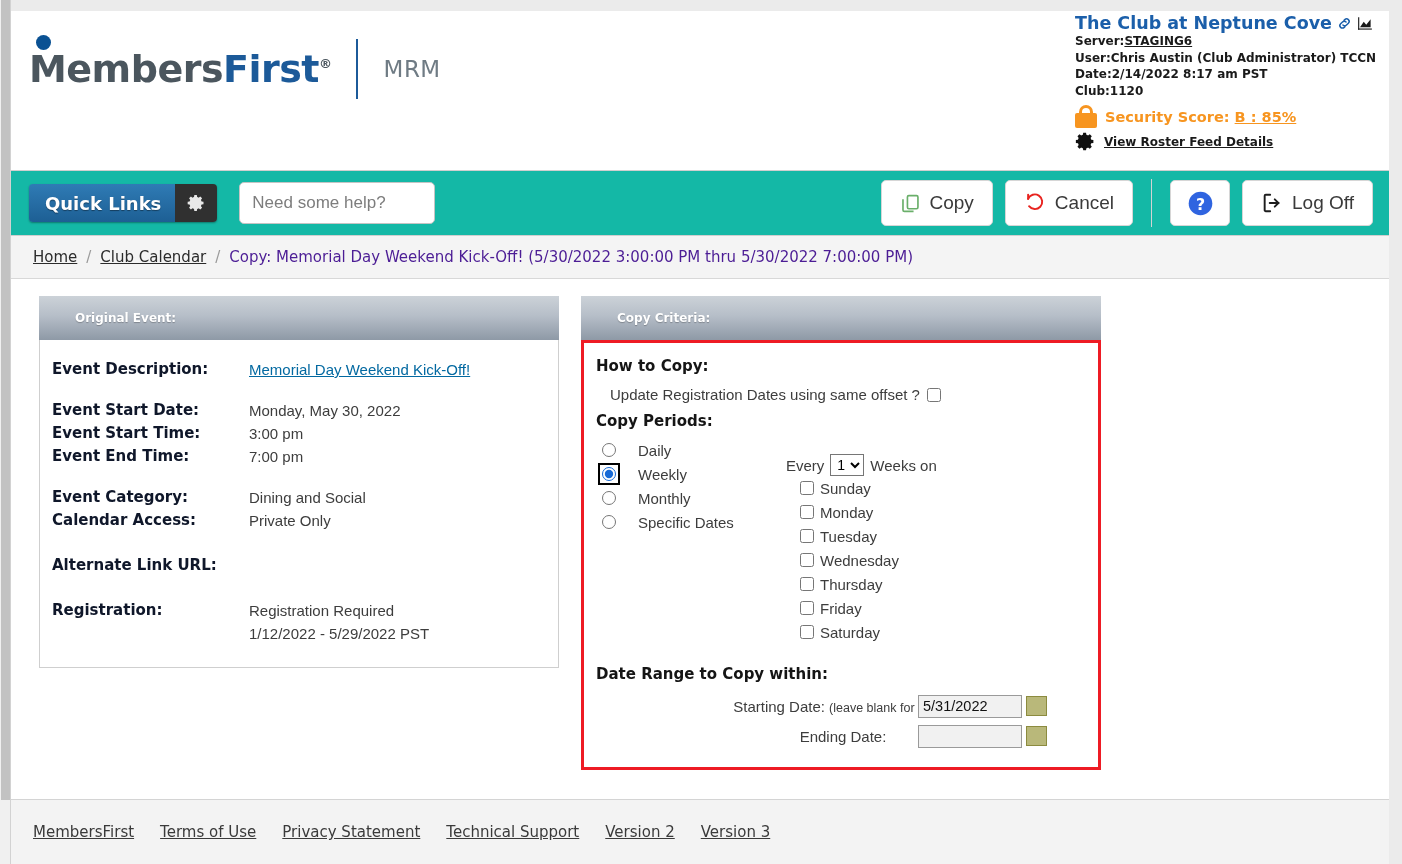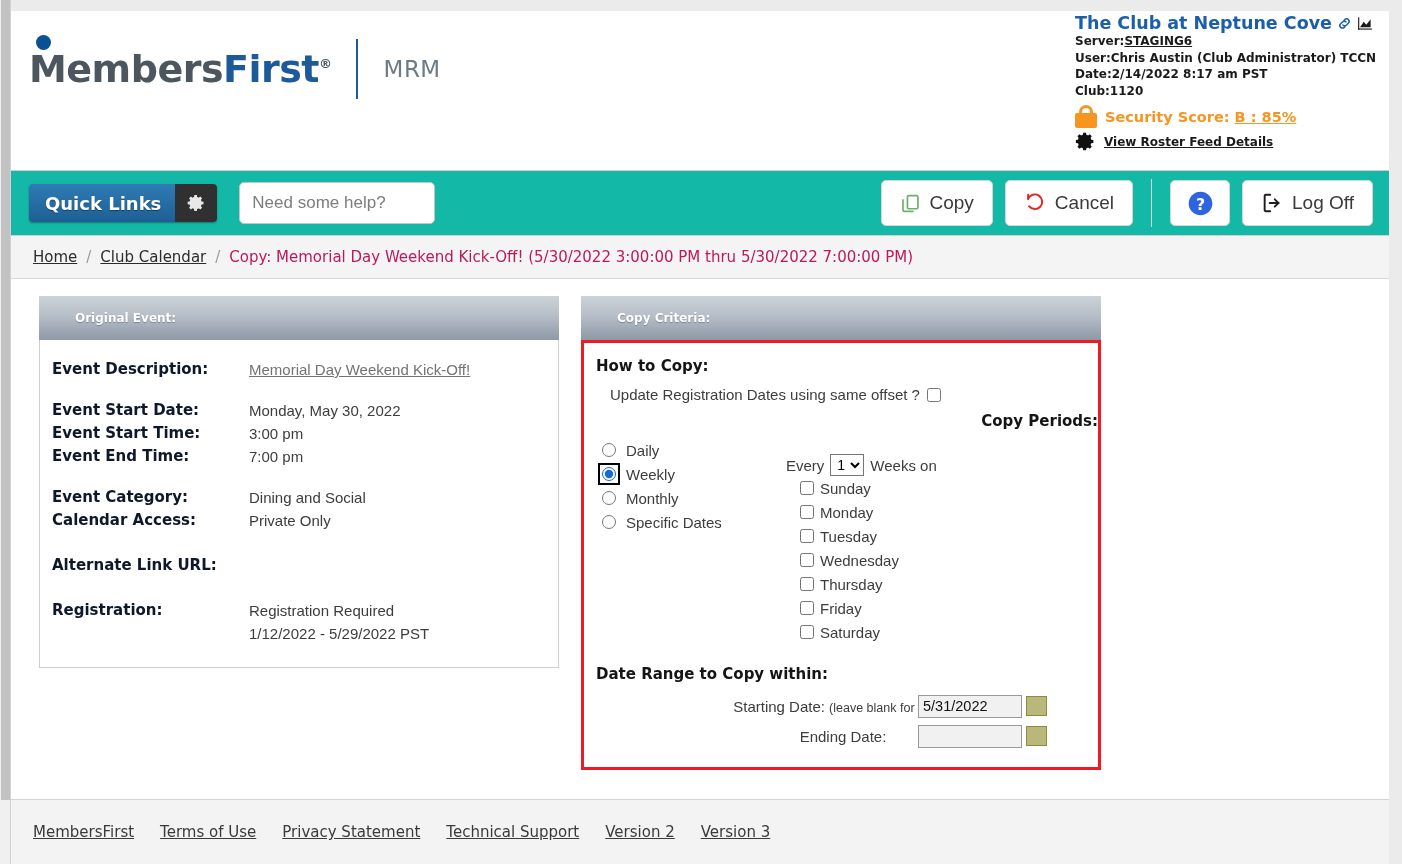--- a/index.html
+++ b/index.html
@@ -156,21 +156,21 @@
 
   
   .breadcrumb {
     height: 43px; background: #f4f4f4; border-bottom: 1px solid #d8d8d8;
     display: flex; align-items: center; padding-left: 22px;
     font-size: 15px; color: #333;
     font-family: "DejaVu Sans", sans-serif;
   }
   .breadcrumb a { color: #2b2b2b; text-decoration: underline; }
   .breadcrumb .sep { color: #9a9a9a; margin: 0 9px; }
-  .breadcrumb .current { color: #be185d; }
+  .breadcrumb .current { color: #4c1d95; }
 
   
   .main {
     position: relative; height: 524px; background: #fff;
     padding: 17px 0 0 0;
   }
   .panel-head {
     height: 44px;
     background: linear-gradient(180deg, #ccd2d8 0%, #b6bec8 45%, #8e99a6 100%);
     color: #fff; font-weight: bold; font-size: 12px;
@@ -189,21 +189,21 @@
   }
   .row { display: flex; padding: 0 0 0 12px; }
   .row .lbl {
     width: 197px; font-weight: bold; font-size: 15px; color: #0f172a;
     font-family: "DejaVu Sans", sans-serif; line-height: 23px;
   }
   .row .val {
     font-size: 15px; color: #3d3d3d; line-height: 23px;
     font-family: "Liberation Sans", sans-serif;
   }
-  .row .val a { color: #737373; text-decoration: underline; }
+  .row .val a { color: #0369a1; text-decoration: underline; }
   .spacer-sm { height: 18px; }
   .spacer-md { height: 22px; }
 
   
   .right-panel {
     position: absolute; left: 570px; top: 17px; width: 520px;
   }
   .right-body {
     border: 3px solid #ee1b24; background: #fff;
     padding: 14px 0 16px 12px; height: 430px; position: relative;
@@ -214,25 +214,25 @@
   }
   .sub-line {
     margin: 11px 0 0 14px; display: flex; align-items: center; gap: 7px;
     font-size: 15px; color: #3d3d3d;
     font-family: "Liberation Sans", sans-serif;
   }
   .cb, .rb {
     width: 14px; height: 14px; margin: 0; cursor: pointer;
     accent-color: #1669d6;
   }
-  .copy-periods-label { margin-top: 9px; text-align: right; }
+  .copy-periods-label { margin-top: 9px; }
   .periods-wrap { display: flex; margin-top: 8px; }
   .period-list { width: 190px; padding-left: 6px; }
   .period-item {
-    display: flex; align-items: center; gap: 10px; height: 24px;
+    display: flex; align-items: center; gap: 22px; height: 24px;
     font-size: 15px; color: #3d3d3d;
     font-family: "Liberation Sans", sans-serif;
   }
   .rb-focus {
     outline: 2px solid #000; outline-offset: 2px; border-radius: 2px;
   }
   .weeks-col { padding-top: 16px; }
   .every-row {
     display: flex; align-items: center; gap: 6px;
     font-size: 15px; color: #3d3d3d;

